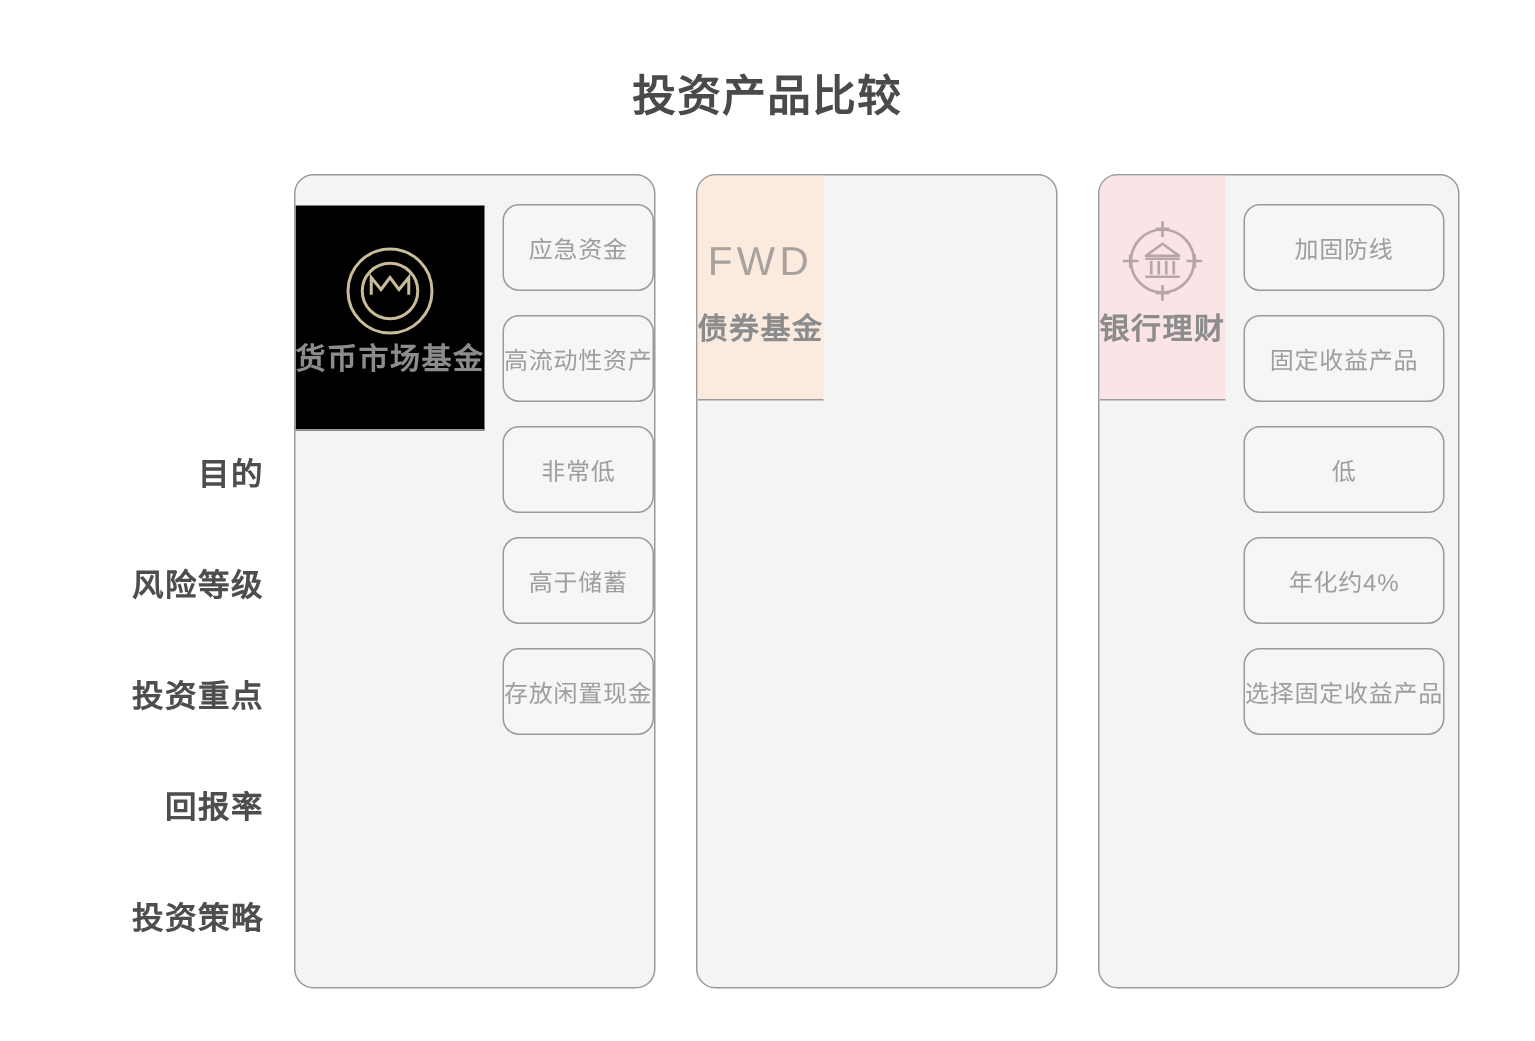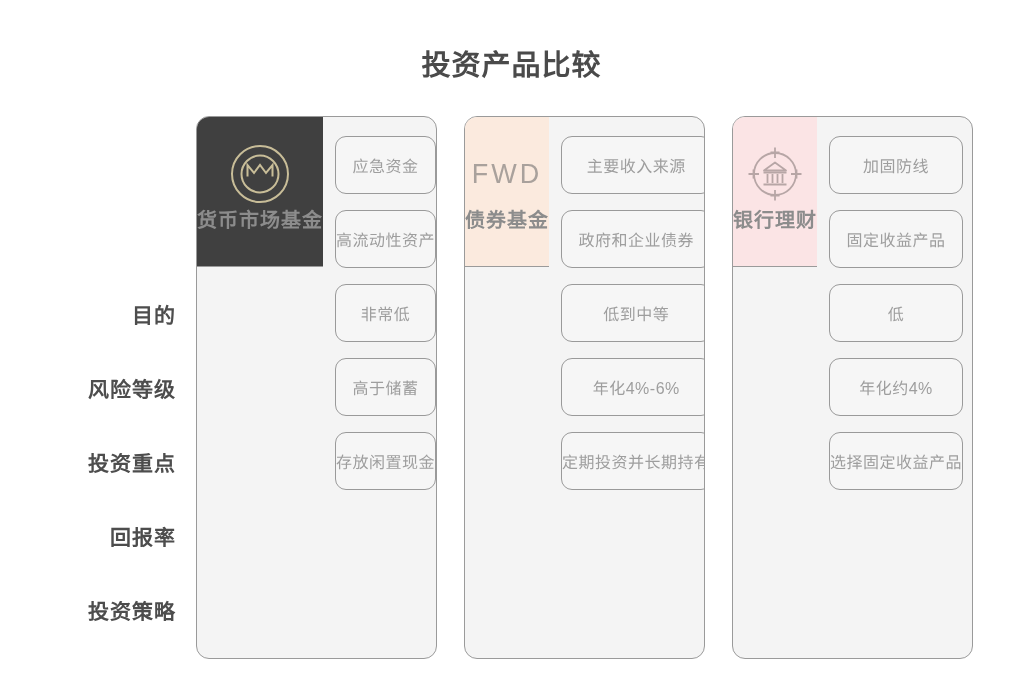--- a/index.html
+++ b/index.html
@@ -153,21 +153,21 @@
     <div class="row-label">目的</div>
     <div class="row-label">风险等级</div>
     <div class="row-label">投资重点</div>
     <div class="row-label">回报率</div>
     <div class="row-label">投资策略</div>
   </div>
 
   <div class="cards">
 
     <div class="card">
-      <div class="card-header" style="background: #404040;">
+      <div class="card-header" style="background: #000000; margin-top: 20px;">
         <div class="icon-slot">
           <span>
             <svg width="62" height="62" viewBox="0 0 62 62" aria-hidden="true">
               <circle cx="31" cy="31" r="28" fill="none" stroke="#c8bd98" stroke-width="2"></circle>
               <circle cx="31" cy="31" r="18.5" fill="none" stroke="#c8bd98" stroke-width="2"></circle>
               <path d="M18.5 33.5 L18.5 22 L25 30 L31 22 L37 30 L43.5 22 L43.5 33.5" fill="none" stroke="#c8bd98" stroke-width="2" stroke-linejoin="miter"></path>
             </svg>
           </span>
         </div>
         <div class="card-title">货币市场基金</div>
@@ -180,27 +180,20 @@
         <div class="cell">存放闲置现金</div>
       </div>
     </div>
 
     <div class="card">
       <div class="card-header" style="background: rgb(251, 234, 222);">
         <div class="icon-slot">
           <span class="wordmark">FWD</span>
         </div>
         <div class="card-title">债券基金</div>
-      </div>
-      <div class="card-body">
-        <div class="cell">主要收入来源</div>
-        <div class="cell">政府和企业债券</div>
-        <div class="cell">低到中等</div>
-        <div class="cell">年化4%-6%</div>
-        <div class="cell">定期投资并长期持有</div>
       </div>
     </div>
 
     <div class="card">
       <div class="card-header" style="background: rgb(251, 228, 229);">
         <div class="icon-slot">
           <span>
             <svg width="62" height="62" viewBox="0 0 62 62" aria-hidden="true">
               <circle cx="31" cy="31" r="21" fill="none" stroke="#b7a6a6" stroke-width="1.8"></circle>
               <line x1="31" y1="4.5" x2="31" y2="15" stroke="#b7a6a6" stroke-width="1.8"></line>

